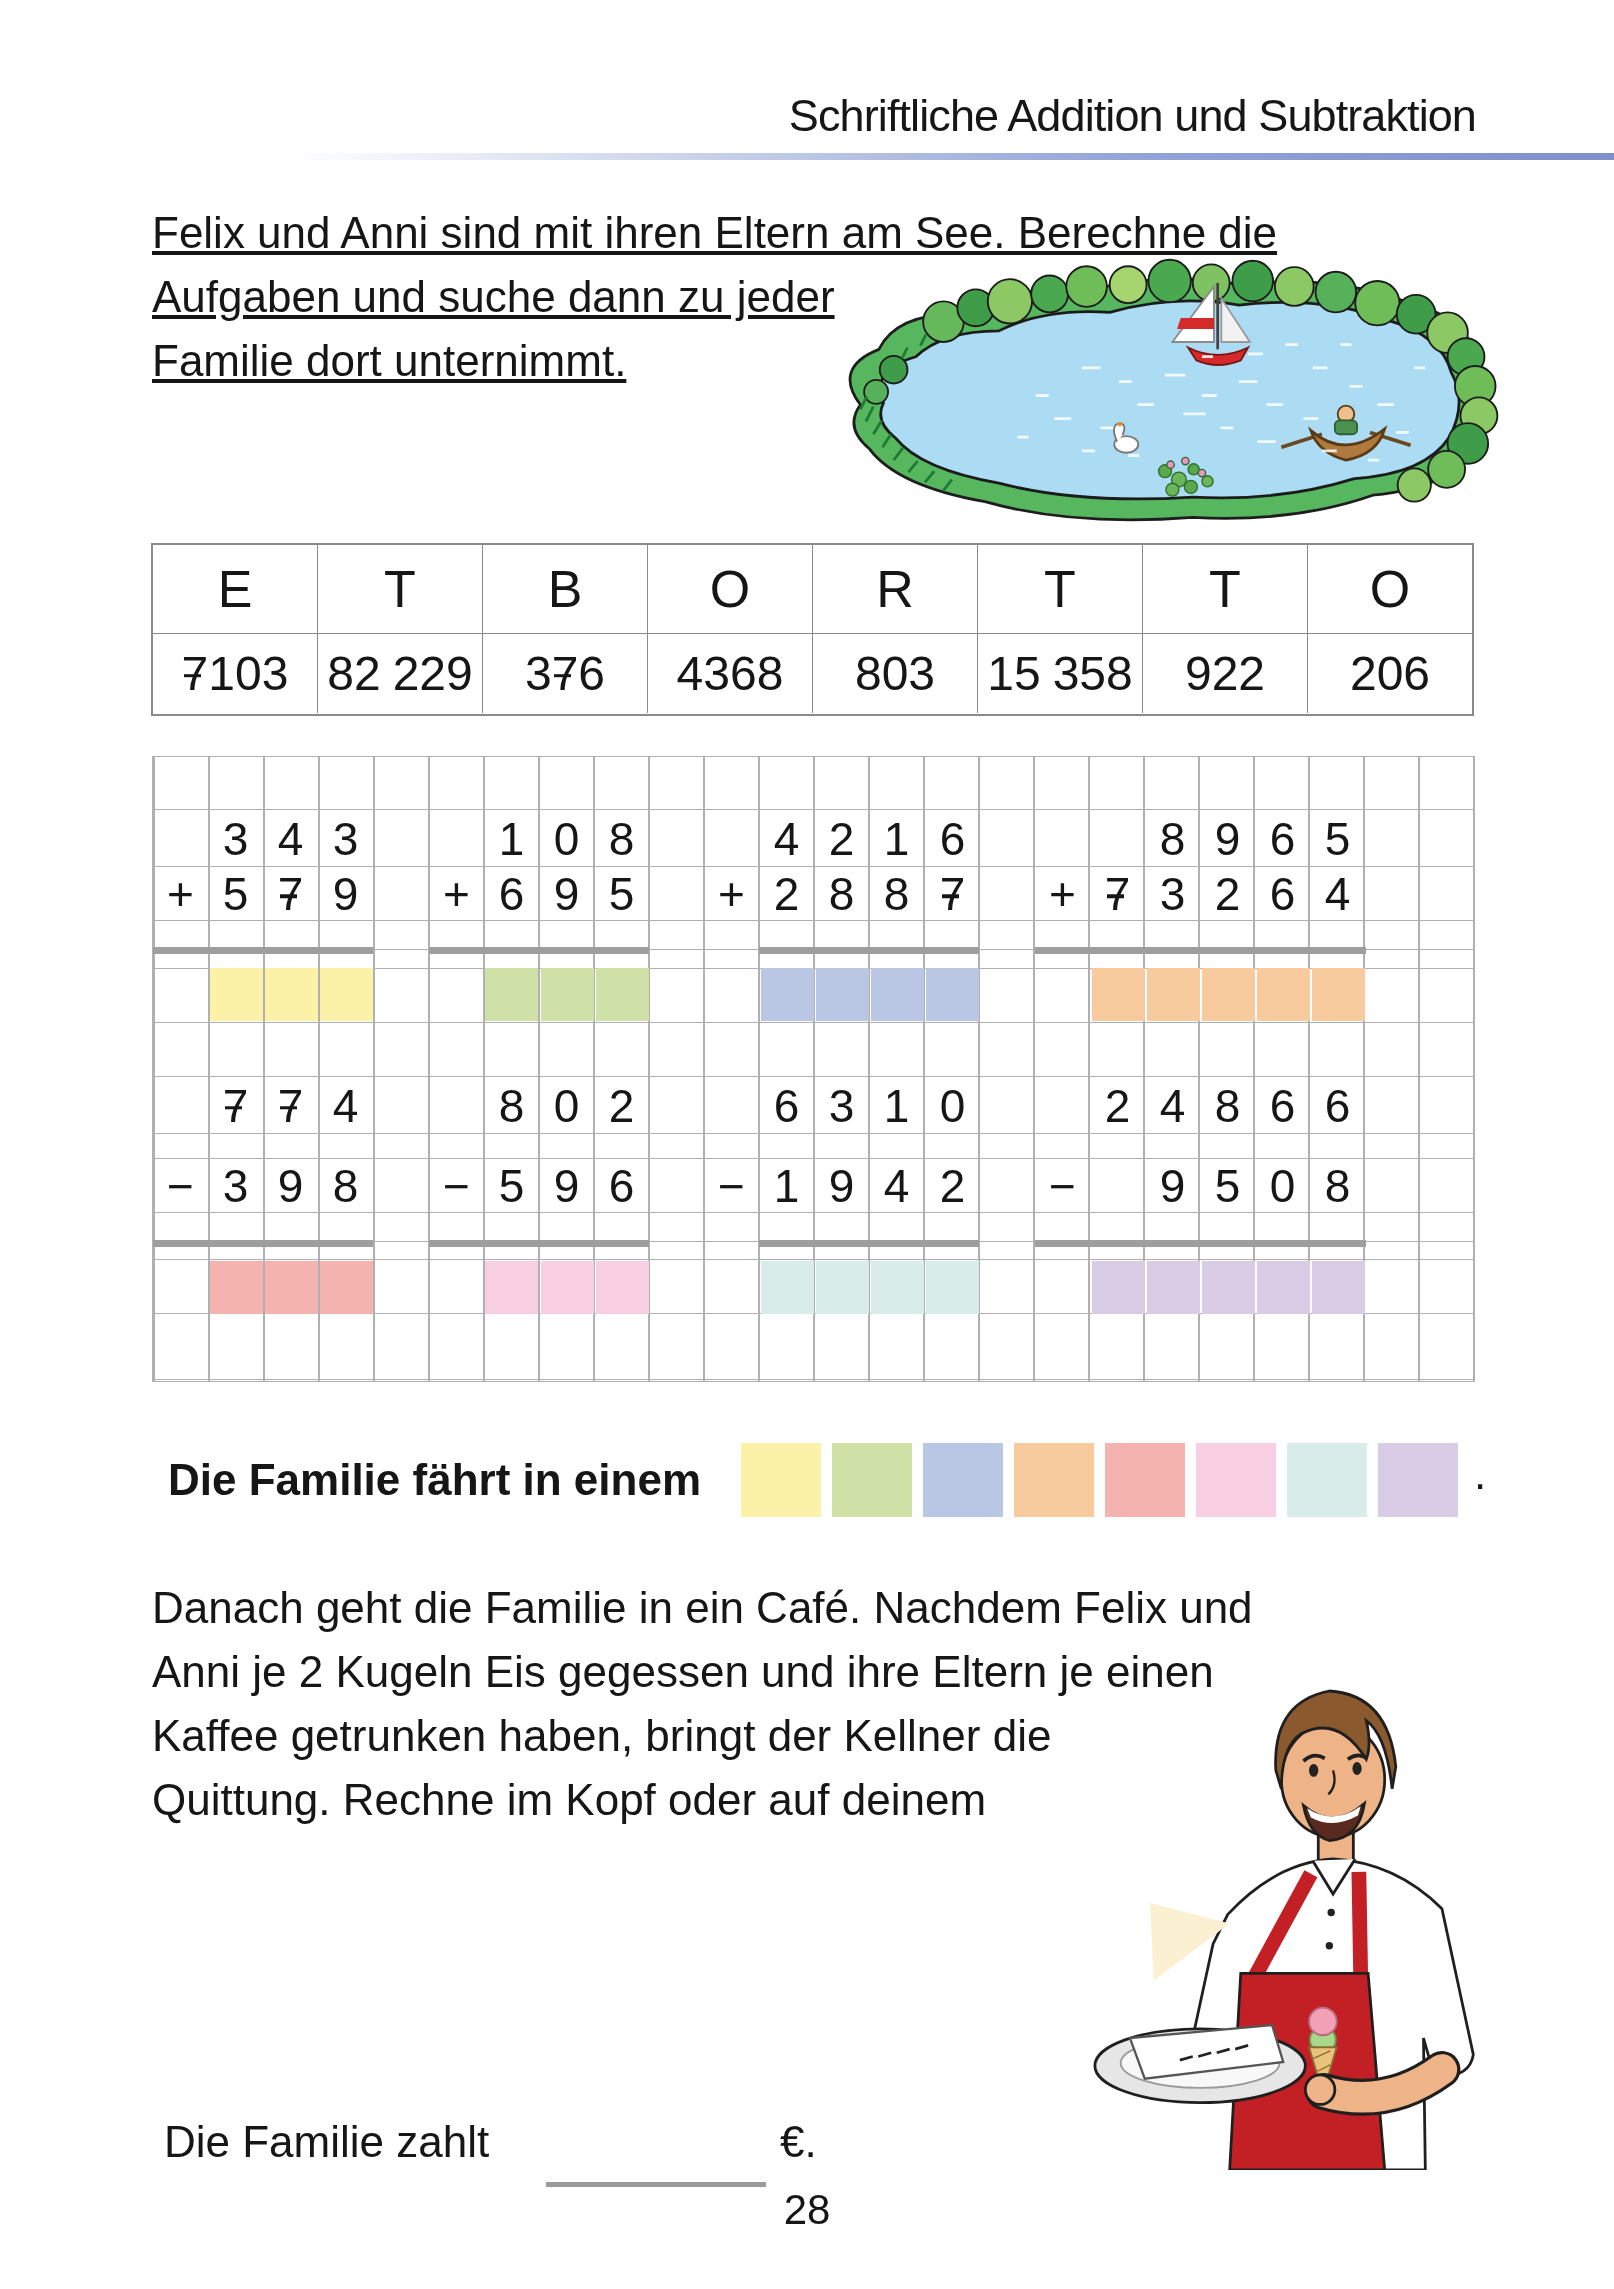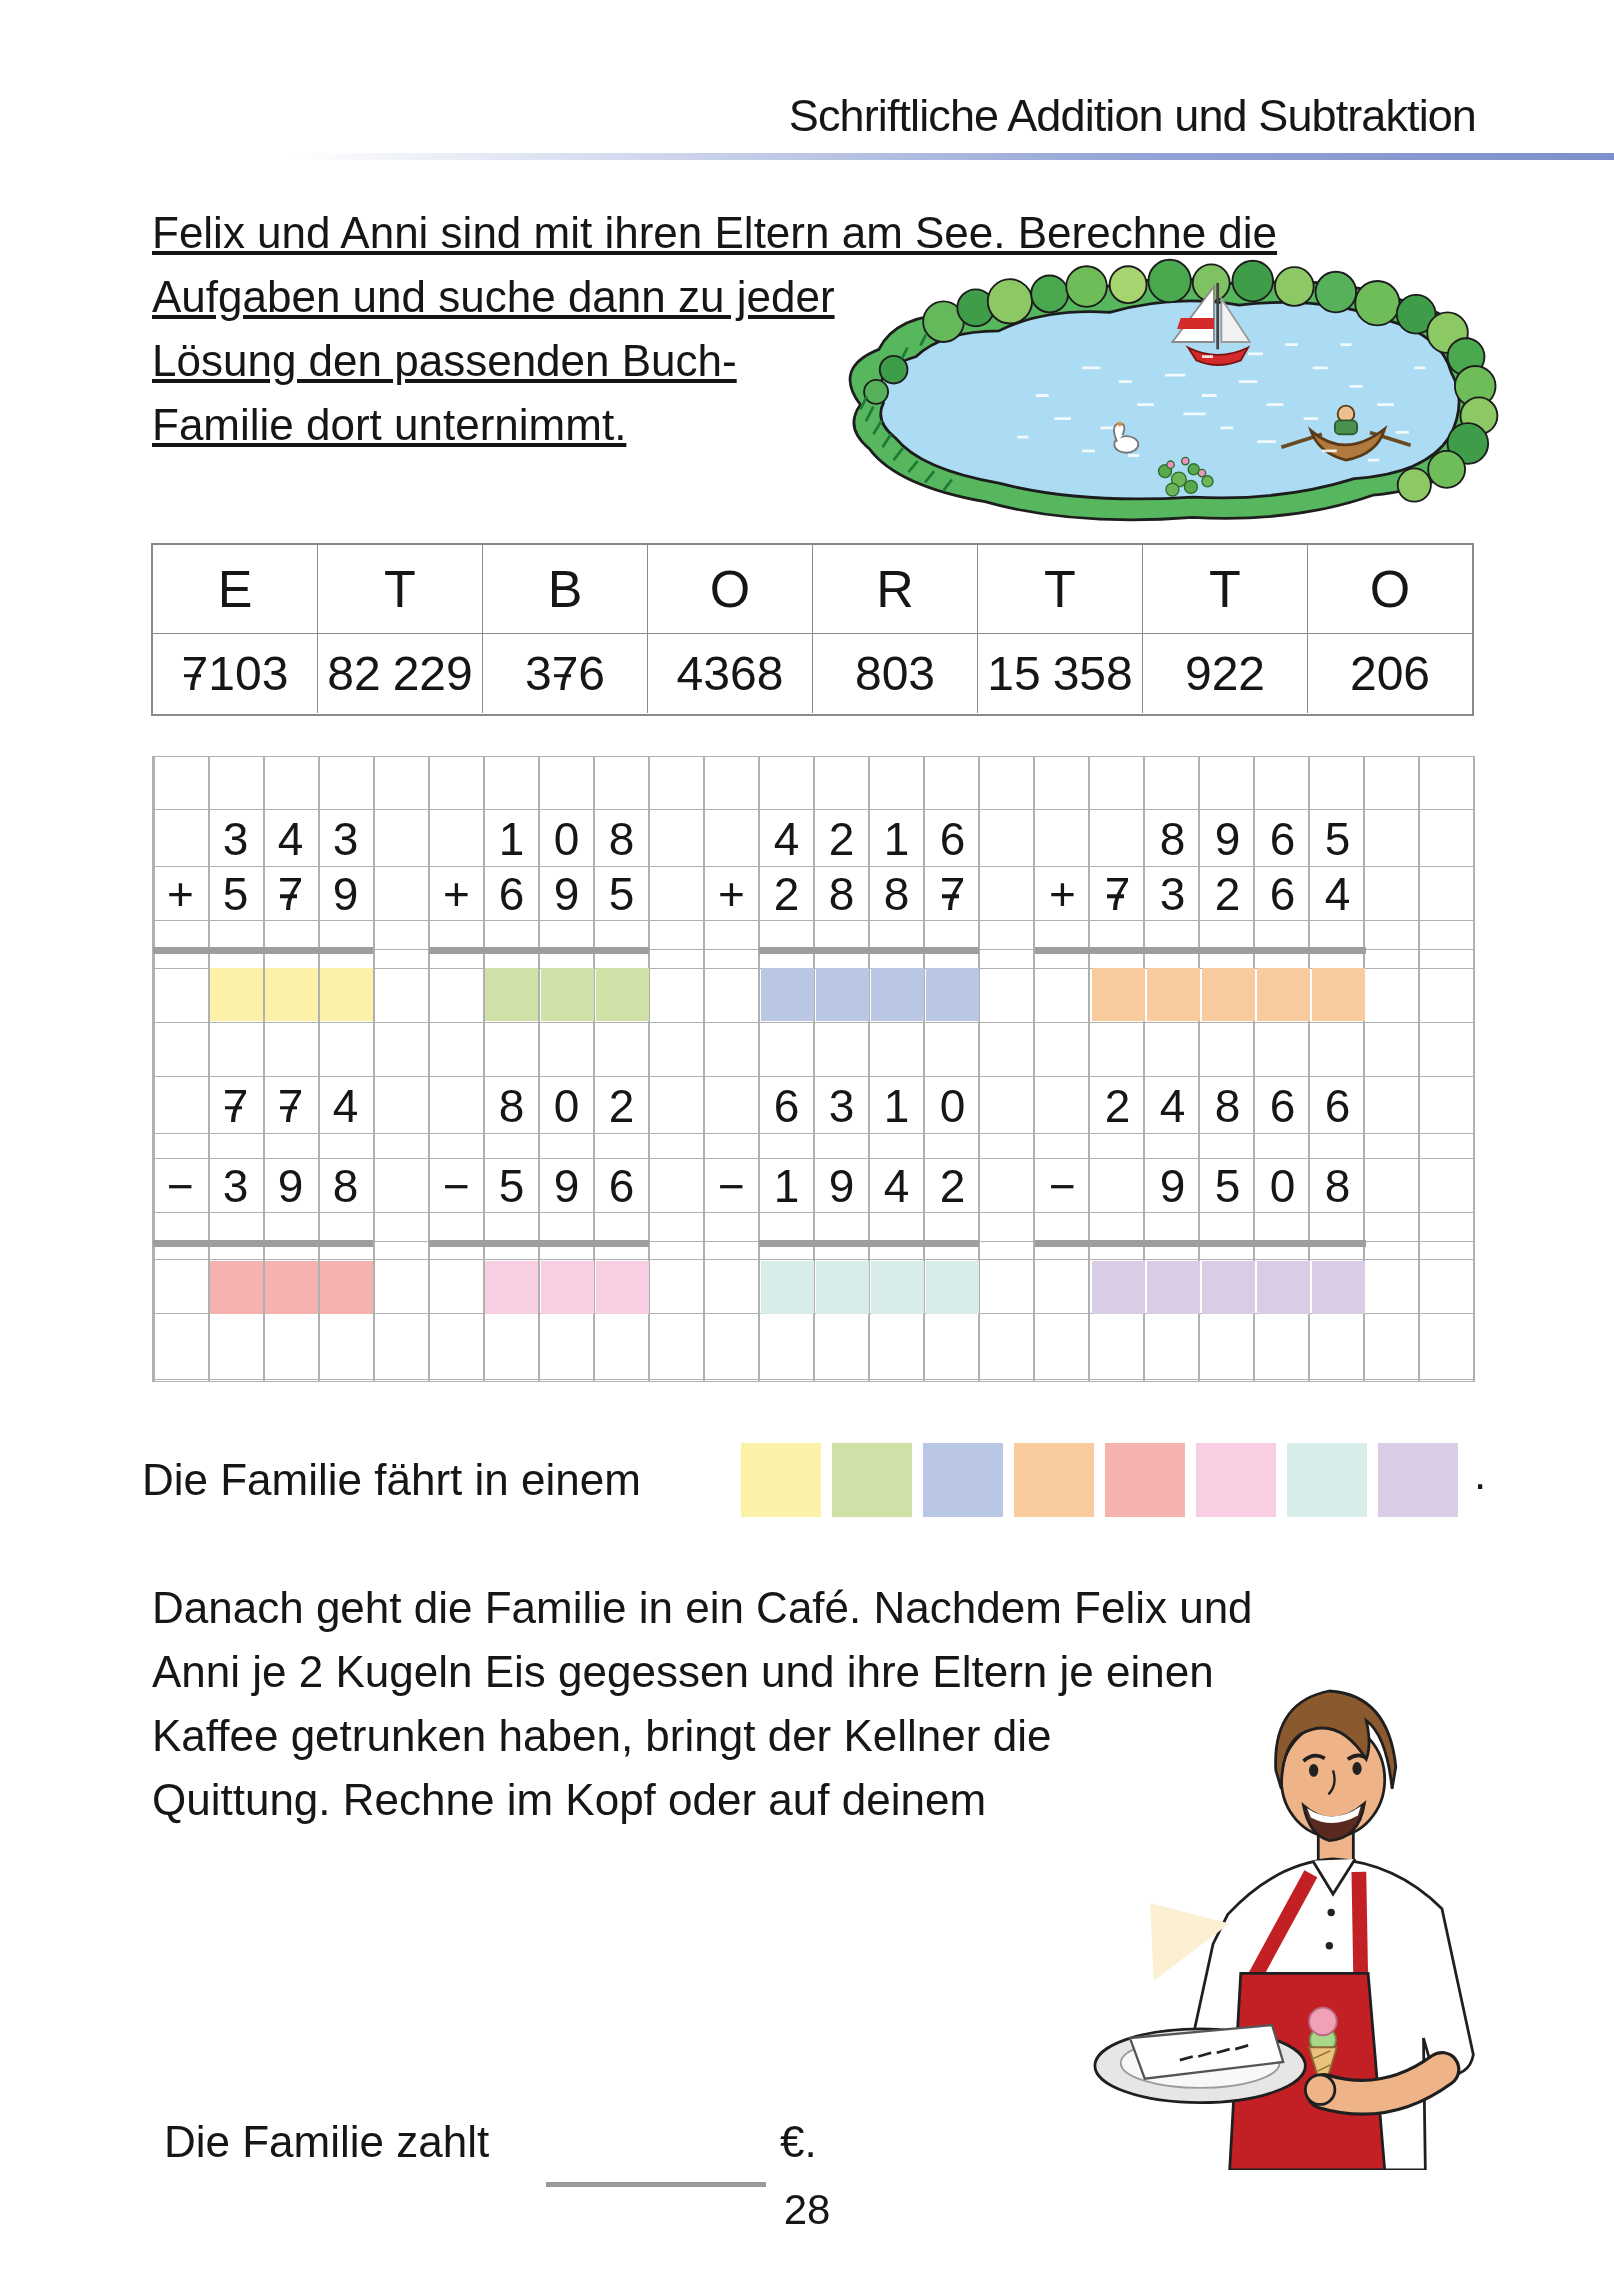--- a/index.html
+++ b/index.html
@@ -37,21 +37,21 @@
   .answer-cell{position:absolute;z-index:1;}
   .result-line{position:absolute;height:6.5px;background:#9e9e9e;z-index:3;}
 
   
   .digit{position:relative;display:inline-block;}
   .digit.seven::after{content:"";position:absolute;left:10%;top:54%;width:64%;height:0.075em;
       background:#161616;transform:translateY(-50%);}
   .numsp{display:inline-block;width:12px;}
 
   
-  .sentence-text{left:142px;top:1455px;font-size:44px;white-space:nowrap;}
+  .sentence-text{left:168px;top:1455px;font-size:44px;white-space:nowrap;font-weight:bold;}
   .answer-boxes{left:741px;top:1443px;display:flex;gap:11px;}
   .answer-box{width:80px;height:74px;}
   .sentence-period{left:1474px;top:1449px;font-size:44px;}
 
   
   .bubble{left:528px;top:1865px;width:633px;height:210px;background:#fcf0d2;border-radius:35px;
           box-sizing:border-box;padding:16.6px 0 0 52px;}
   .bubble .textline{font-size:42px;line-height:59px;}
   .bubble-tail{left:1150px;top:1892px;}
 
@@ -66,21 +66,20 @@
 <body>
 
 <div class="page">
 
   <div class="abs header-title">Schriftliche Addition und Subtraktion</div>
   <div class="abs header-rule"></div>
 
   <div class="abs intro">
     <div class="textline">Felix und Anni sind mit ihren Eltern am See. Berechne die</div>
     <div class="textline">Aufgaben und suche dann zu jeder</div>
-    <div class="textline">Lösung den passenden Buch-</div>
     <div class="textline">Familie dort unternimmt.</div>
   </div>
 
   <svg class="abs" style="left:805px;top:257px;" width="697" height="277" viewBox="0 0 755 300">
     <path d="M 60,160 Q 30,120 80,100 Q 100,60 170,62 Q 220,30 300,38 Q 390,14 470,30 Q 570,18 650,48 Q 720,65 728,115 Q 752,155 728,200 Q 705,250 615,258 Q 530,288 420,282 Q 290,292 195,265 Q 100,248 70,208 Q 42,185 60,160 Z" fill="#57b75f" stroke="#1e1e1e" stroke-width="3"></path>
     <path d="M 85,158 Q 70,122 120,108 Q 150,80 210,80 Q 260,55 330,60 Q 400,40 470,52 Q 560,42 630,68 Q 690,85 700,125 Q 718,158 698,195 Q 672,235 595,240 Q 515,265 420,260 Q 300,268 210,245 Q 125,230 98,196 Q 75,178 85,158 Z" fill="#abdcf3" stroke="#1c1c1c" stroke-width="3"></path>
     <g stroke="#1c1c1c" stroke-width="2">
       <circle cx="150" cy="70" r="22" fill="#66b95a"></circle>
         <circle cx="185" cy="55" r="20" fill="#3f9c49"></circle>
       <circle cx="222" cy="48" r="24" fill="#8cc863"></circle>

